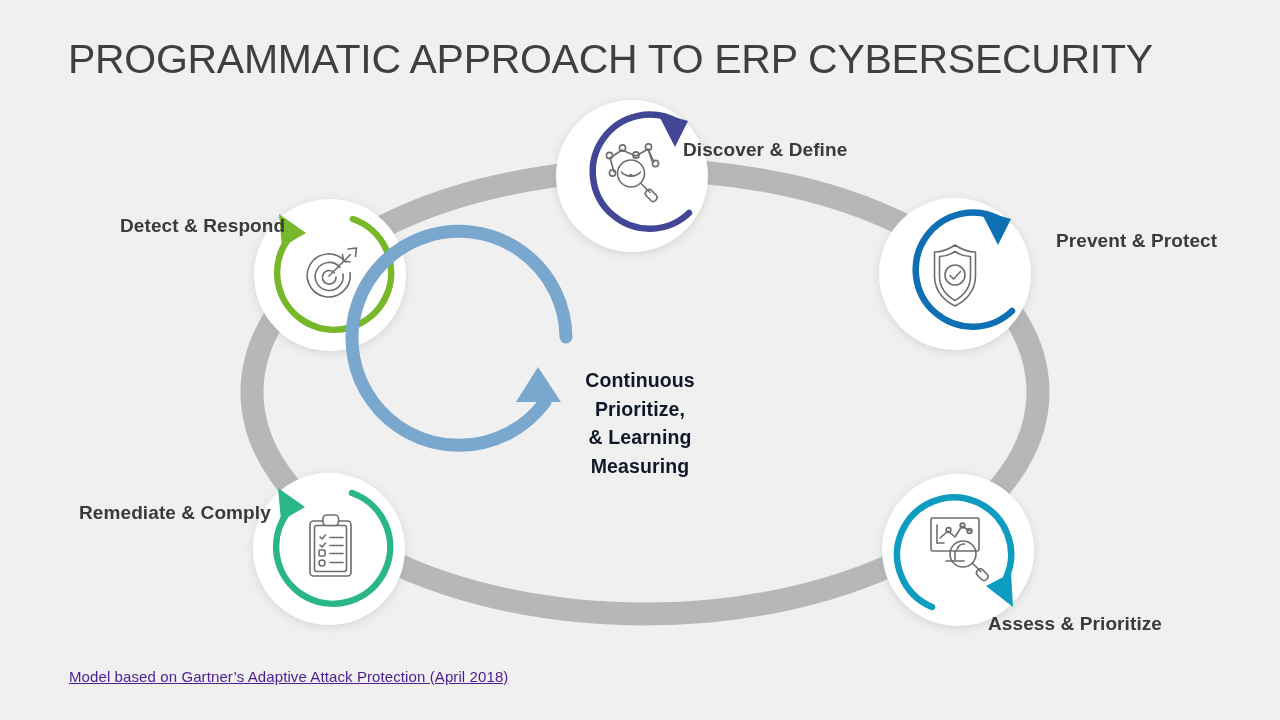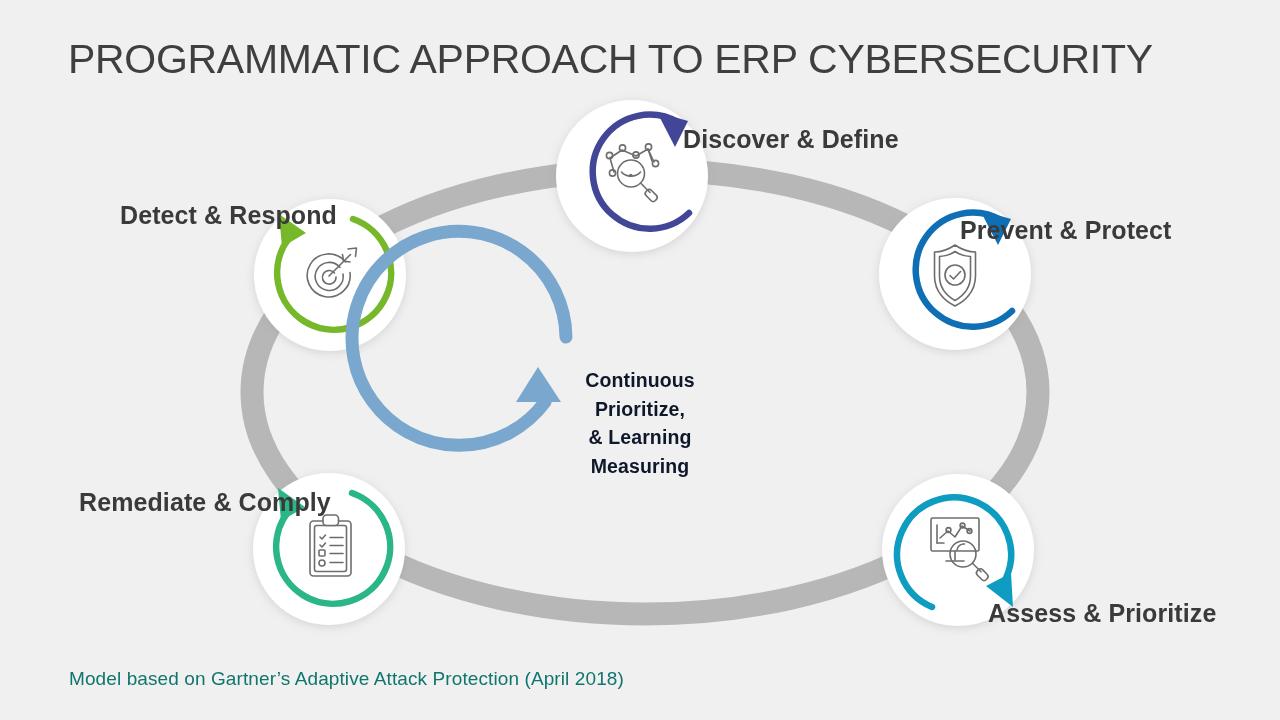--- a/index.html
+++ b/index.html
@@ -27,37 +27,39 @@
     font-size: 41px;
     font-weight: 400;
     letter-spacing: -0.3px;
     color: #3f3f3f;
     white-space: nowrap;
   }
   #footnote {
     position: absolute;
     left: 69px;
     top: 668px;
-    font-size: 19px;
-    color: #0f766e;
+    font-size: 15px;
+    color: #4c1d95;
     letter-spacing: 0.1px;
     white-space: nowrap;
+    text-decoration: underline;
   }
   .diagram-svg {
     position: absolute;
     left: 0;
     top: 0;
   }
   .node-label {
     position: absolute;
-    font-size: 25px;
+    font-size: 19px;
     font-weight: bold;
     color: #3a3a3a;
     white-space: nowrap;
     letter-spacing: 0.1px;
+    margin-top: 14px;
   }
   .center-text {
     position: absolute;
     left: 540px;
     top: 366px;
     width: 200px;
     text-align: center;
     font-size: 19.5px;
     font-weight: bold;
     color: #0f172a;
@@ -208,20 +210,20 @@
   </svg>
 
   <div class="center-text">
     <div>Continuous</div>
     <div>Prioritize,</div>
     <div>&amp; Learning</div>
     <div>Measuring</div>
   </div>
 
   <div class="node-label" style="left:683px; top:125px;">Discover &amp; Define</div>
-  <div class="node-label" style="left:960px; top:216px;">Prevent &amp; Protect</div>
+  <div class="node-label" style="left:1056px; top:216px;">Prevent &amp; Protect</div>
   <div class="node-label" style="left:988px; top:599px;">Assess &amp; Prioritize</div>
   <div class="node-label" style="left:79px; top:488px;">Remediate &amp; Comply</div>
   <div class="node-label" style="left:120px; top:201px;">Detect &amp; Respond</div>
 
   <div id="footnote">Model based on Gartner’s Adaptive Attack Protection (April 2018)</div>
 
 </div>
 
 </body></html>

